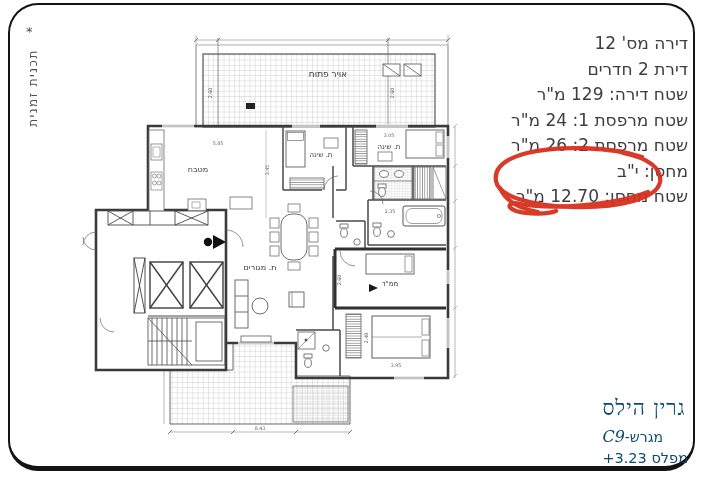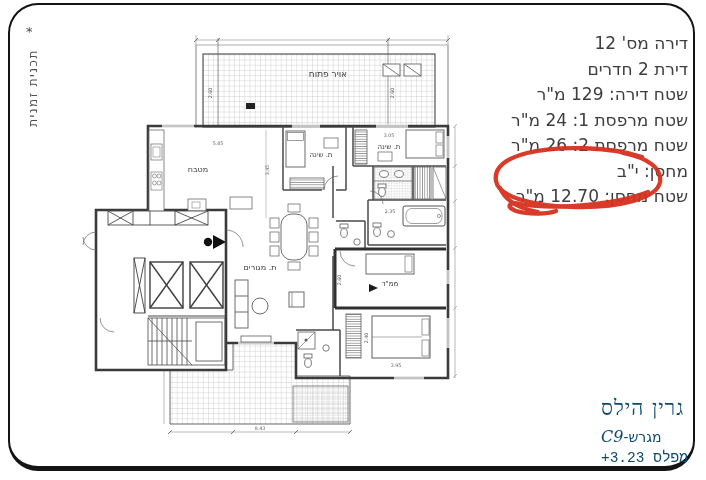--- a/index.html
+++ b/index.html
@@ -14,21 +14,21 @@
   .info{position:absolute;top:22px;right:18px;width:250px;text-align:right;direction:rtl;
         color:#3e3e3e;font-size:17px;line-height:25.5px;font-weight:400;margin-top:9px;}
   .info .line{white-space:nowrap;}
   .info .line:nth-child(6){margin-left:10px;}
   .info .line:nth-child(7){margin-left:30px;}
   
   .project{position:absolute;right:18px;bottom:14px;text-align:left;direction:rtl;color:#0c4a6e;}
   .project .name{font-family:"DejaVu Serif", serif;font-size:21px;letter-spacing:1px;margin-bottom:6px;}
   .project .lot{font-size:14px;margin-bottom:4px;}
   .project .lot .c9{font-family:"DejaVu Serif", serif;font-style:italic;font-size:16px;}
-  .project .level{font-size:14.5px;font-family:Liberation Mono, monospace;}
+  .project .level{font-size:14.5px;}
   .num{direction:ltr;unicode-bidi:embed;}
   svg text{fill:#3c3c3c;}
   .roomlbl{font-size:8px;}
   .dim{font-size:4.8px;fill:#5c5c5c;}
   .overlay{position:absolute;left:0;top:0;pointer-events:none;}
 </style>
 </head>
 <body>
 
 <div class="frame"></div>

